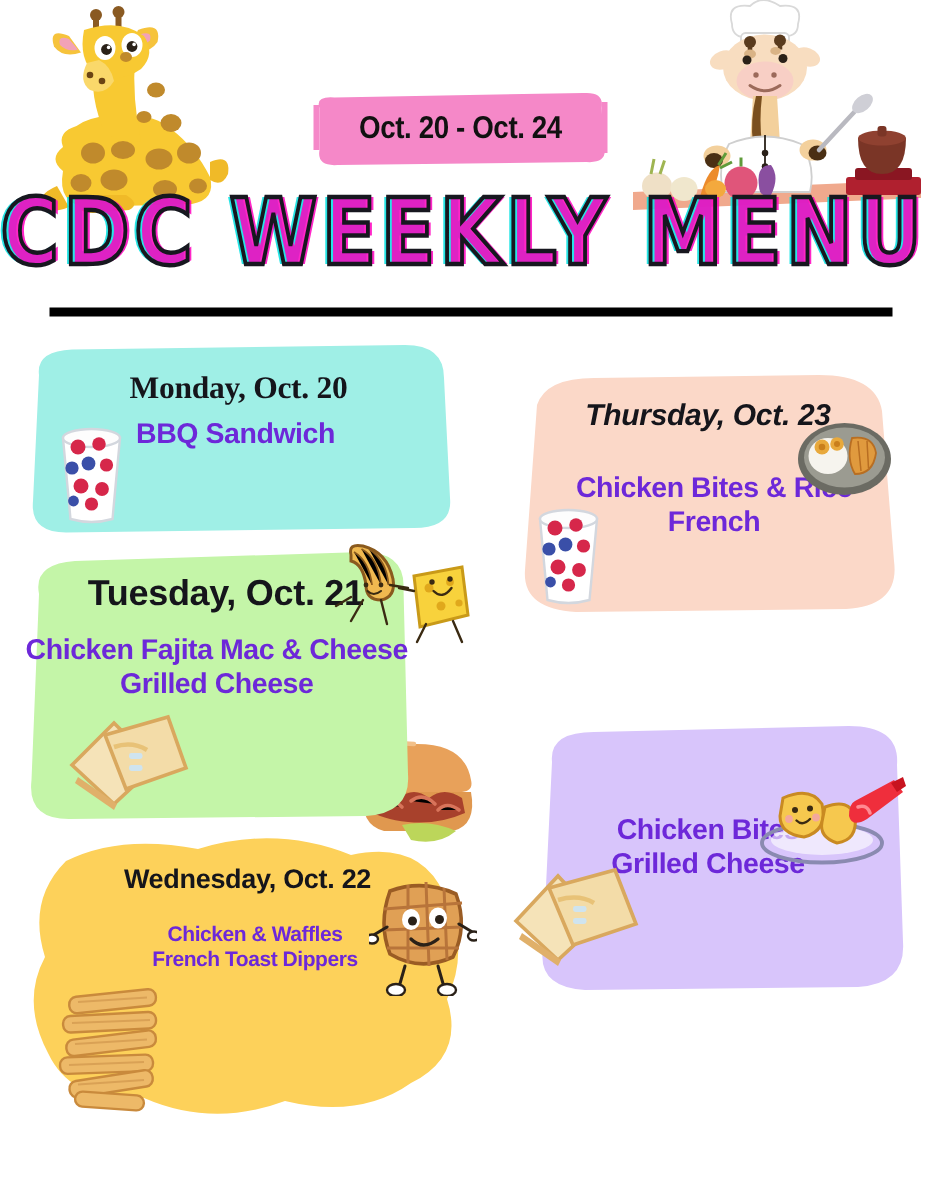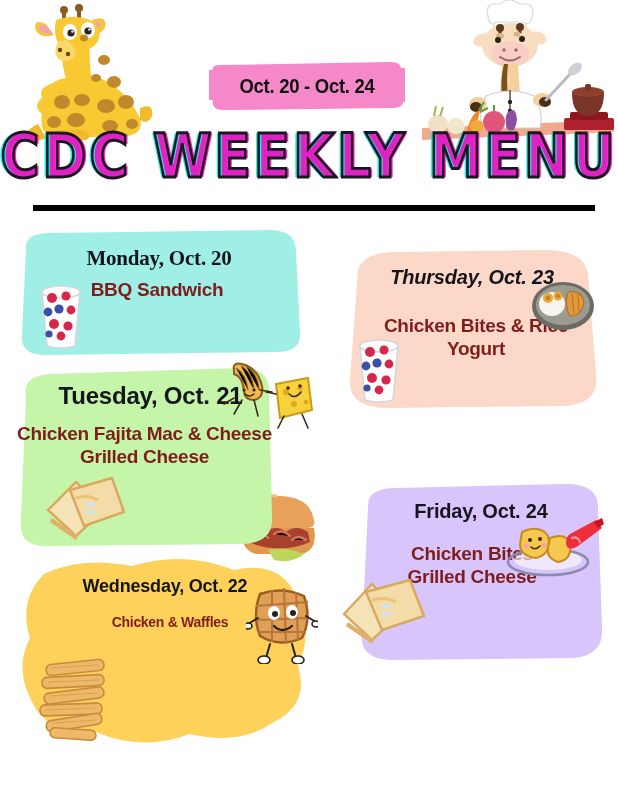--- a/index.html
+++ b/index.html
@@ -112,21 +112,21 @@
     text-align: center;
   }
   .day-title {
     font-weight: 700;
     color: #15151b;
     letter-spacing: -0.2px;
     white-space: nowrap;
   }
   .day-items {
     font-weight: 700;
-    color: #7f1d1d;
+    color: #6d28d9;
     letter-spacing: -0.3px;
     line-height: 1.22;
     white-space: nowrap;
   }
 
   
   #card-monday { left: 14px; top: 228px; width: 290px; height: 128px; }
   #card-monday .day-title { position:absolute; left:0; right:0; top: 18px; font-size: 21px; font-family: Liberation Serif, serif; }
   #card-monday .day-items { position:absolute; left: 48px; right: 52px; top: 50px; font-size: 19px; }
 
@@ -406,20 +406,21 @@
   <div class="card" id="card-wednesday">
     <svg class="blob" viewBox="0 0 300 194" preserveAspectRatio="none">
       <path d="M30 18 Q66 0 118 10 Q170 -6 220 14 Q266 4 282 40 Q300 76 284 110
                Q296 148 260 166 Q226 190 176 178 Q128 196 82 176 Q34 180 18 146
                Q0 112 16 82 Q4 44 30 18 Z" fill="#FDD15A"></path>
     </svg>
     <div class="body">
       <div class="day-title">Wednesday, Oct. 22</div>
       <div class="day-items">
         <div>Chicken &amp; Waffles</div>
+        <div>French Toast Dippers</div>
       </div>
     </div>
 
     <svg class="food" style="left:232px; top:24px;" width="72" height="84" viewBox="0 0 72 84">
       <path d="M14 14 Q36 6 58 16 Q66 38 56 58 Q34 68 14 56 Q6 36 14 14 Z" fill="#e0a055" stroke="#9a5c24" stroke-width="2.4"></path>
       <g stroke="#b8743a" stroke-width="2">
         <path d="M26 10 L26 62"></path>
           <path d="M38 8 L40 64"></path>
           <path d="M50 12 L52 60"></path>
         <path d="M10 26 L62 22"></path>
@@ -465,21 +466,21 @@
   </div>
 
   <div class="card" id="card-thursday">
     <svg class="blob" viewBox="0 0 264 162" preserveAspectRatio="none">
       <path d="M18 22 Q24 4 56 4 L206 2 Q244 2 248 26 L256 126 Q260 156 224 158 L44 160 Q8 158 10 132 Z" fill="#FBD8C8"></path>
     </svg>
     <div class="body">
       <div class="day-title">Thursday, Oct. 23</div>
       <div class="day-items">
         <div>Chicken Bites &amp; Rice</div>
-        <div>Yogurt</div>
+        <div>French</div>
       </div>
     </div>
 
     <svg class="food" style="left:190px; top:30px;" width="66" height="54" viewBox="0 0 66 54">
       <ellipse cx="33" cy="28" rx="31" ry="24" fill="#6b6b63"></ellipse>
       <ellipse cx="33" cy="27" rx="27" ry="20" fill="#9b9b91"></ellipse>
       <ellipse cx="22" cy="26" rx="13" ry="12" fill="#f6f4ee"></ellipse>
       <circle cx="18" cy="20" r="5" fill="#e8a93c"></circle>
         <circle cx="28" cy="18" r="4.5" fill="#e8a93c"></circle>
       <circle cx="18" cy="20" r="2.2" fill="#c97f1c"></circle>
@@ -508,21 +509,20 @@
       <circle cx="17" cy="58" r="3.6" fill="#3a4fa8"></circle>
         </g>
     </svg>
   </div>
 
   <div class="card" id="card-friday">
     <svg class="blob" viewBox="0 0 258 180" preserveAspectRatio="none">
       <path d="M16 26 Q14 6 44 6 L214 2 Q248 2 246 28 L250 146 Q252 174 220 176 L38 178 Q6 176 10 150 Z" fill="#D8C5FB"></path>
     </svg>
     <div class="body">
-      <div class="day-title">Friday, Oct. 24</div>
       <div class="day-items">
         <div>Chicken Bites</div>
         <div>Grilled Cheese</div>
       </div>
     </div>
 
     <svg class="food" style="left:152px; top:34px;" width="100" height="66" viewBox="0 0 100 66">
       <ellipse cx="44" cy="46" rx="40" ry="13" fill="none" stroke="#8a8ab0" stroke-width="2.6"></ellipse>
       <ellipse cx="44" cy="44" rx="34" ry="10" fill="#ffffff" opacity="0.6"></ellipse>
       <g>

